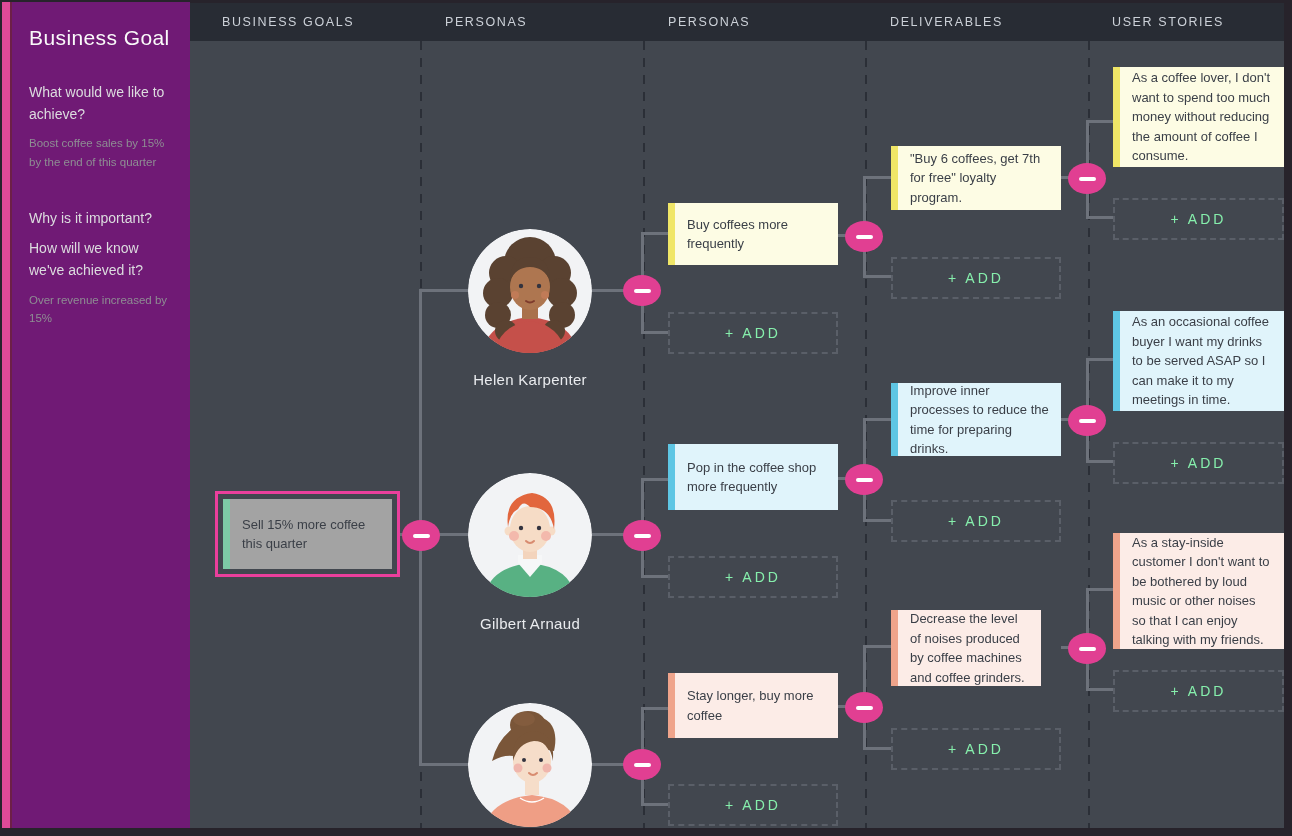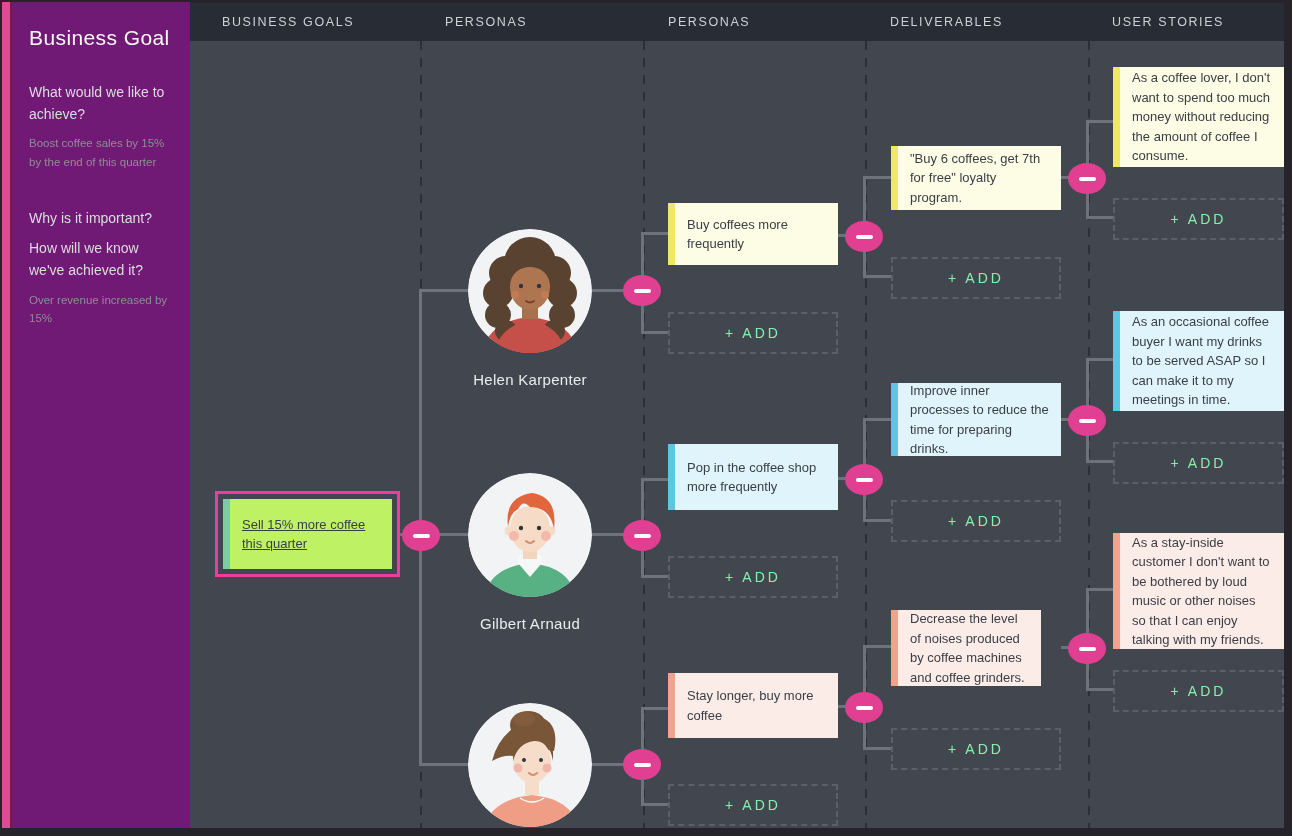--- a/index.html
+++ b/index.html
@@ -28,21 +28,21 @@
   
   .node{position:absolute;width:38px;height:31px;background:#e13f92;border-radius:50%;
         display:flex;align-items:center;justify-content:center;z-index:5;cursor:pointer;}
   .node .bar{width:17px;height:4px;background:#ffffff;border-radius:2px;}
   
   .card{position:absolute;box-sizing:border-box;padding:8px 12px;font-size:13px;line-height:1.5;
         color:#3a3f47;border-left:7px solid transparent;display:flex;align-items:center;z-index:3;justify-content:center;}
   .c-yellow{background:#fdfce4;border-left-color:#f0e667;}
   .c-blue{background:#e0f4fb;border-left-color:#5ec6e4;}
   .c-peach{background:#fcece7;border-left-color:#efa48b;}
-  .c-mint{background:#bef264;border-left-color:#7dcaa6;text-decoration:underline;}
+  .c-mint{background:#a3a3a3;border-left-color:#7dcaa6;}
   .goal-sel{position:absolute;left:25px;top:488px;width:185px;height:86px;border:3px solid #ea3f9c;
             padding:5px;box-sizing:border-box;z-index:3;}
   .goal-sel .card{position:relative;width:100%;height:100%;left:0;top:0;}
   
   .add{position:absolute;border:2px dashed #5a5f68;color:#86efac;display:flex;align-items:center;
        justify-content:center;font-size:14px;letter-spacing:3px;box-sizing:border-box;z-index:2;cursor:pointer;}
   
   .avatar{position:absolute;width:124px;height:124px;border-radius:50%;z-index:3;}
   .avatar svg{display:block;width:124px;height:124px;}
   .pname{position:absolute;width:180px;text-align:center;color:#e9ebee;font-size:15px;

